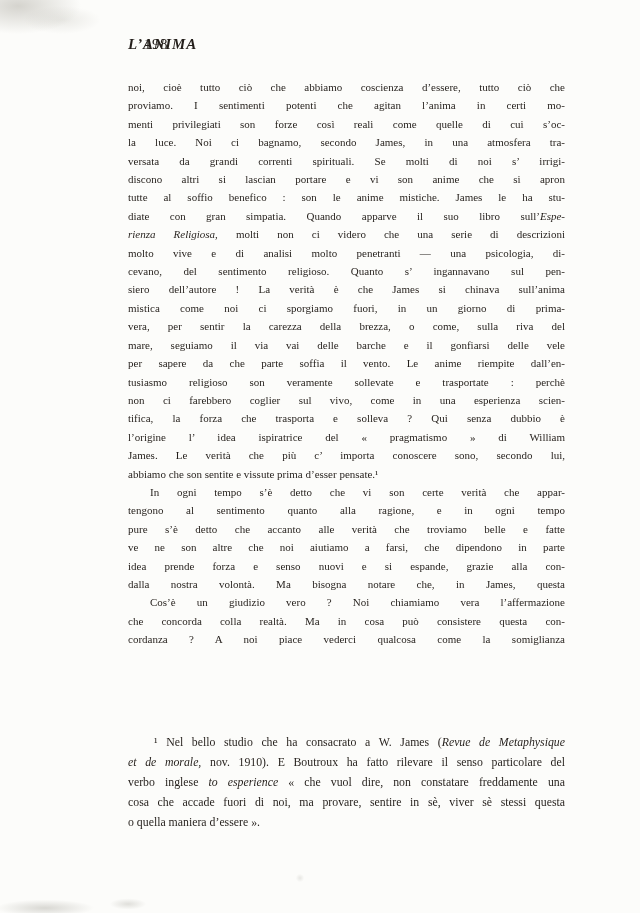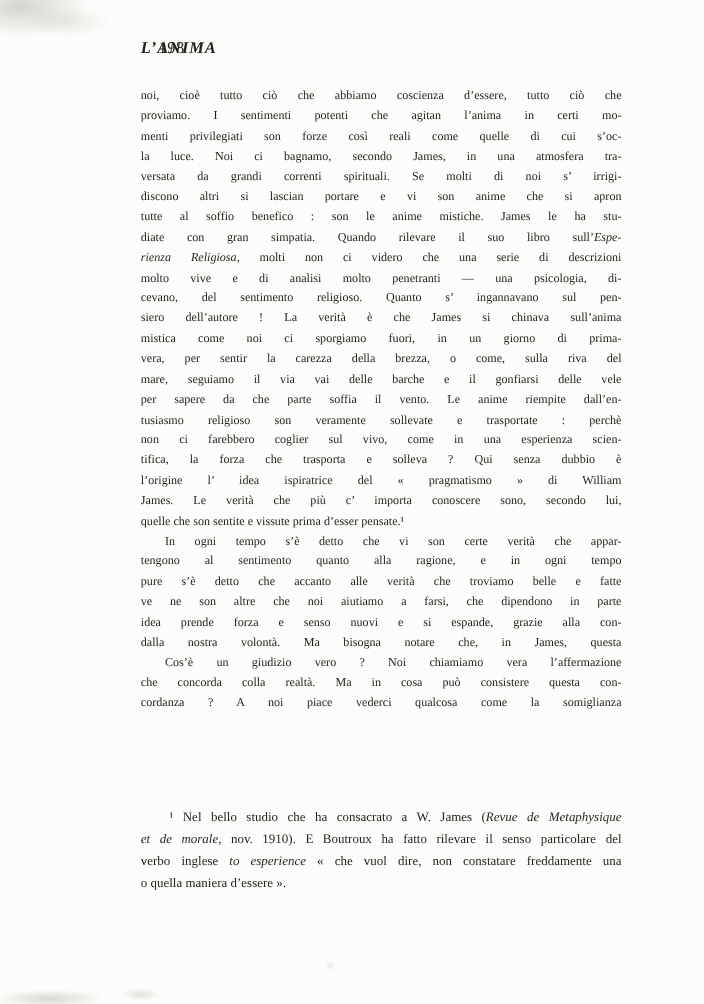--- a/index.html
+++ b/index.html
@@ -93,44 +93,45 @@
     <span class="runtitle">L’ANIMA</span>
   </div>
   <div class="body-text" id="body-text">
       <div class="line"><span>noi, cioè tutto ciò che abbiamo coscienza d’essere, tutto ciò che</span></div>
       <div class="line"><span>proviamo. I sentimenti potenti che agitan l’anima in certi mo-</span></div>
       <div class="line"><span>menti privilegiati son forze così reali come quelle di cui s’oc-</span></div>
       <div class="line"><span>la luce. Noi ci bagnamo, secondo James, in una atmosfera tra-</span></div>
       <div class="line"><span>versata da grandi correnti spirituali. Se molti di noi s’ irrigi-</span></div>
       <div class="line"><span>discono altri si lascian portare e vi son anime che si apron</span></div>
       <div class="line"><span>tutte al soffio benefico : son le anime mistiche. James le ha stu-</span></div>
-      <div class="line"><span>diate con gran simpatia. Quando rilevare il suo libro sull’</span><span class="it">Espe-</span></div>
+      <div class="line"><span>diate con gran simpatia. Quando apparve il suo libro sull’</span><span class="it">Espe-</span></div>
       <div class="line"><span class="it">rienza Religiosa,</span><span> molti non ci videro che una serie di descrizioni</span></div>
       <div class="line"><span>molto vive e di analisi molto penetranti — una psicologia, di-</span></div>
       <div class="line"><span>cevano, del sentimento religioso. Quanto s’ ingannavano sul pen-</span></div>
       <div class="line"><span>siero dell’autore ! La verità è che James si chinava sull’anima</span></div>
       <div class="line"><span>mistica come noi ci sporgiamo fuori, in un giorno di prima-</span></div>
       <div class="line"><span>vera, per sentir la carezza della brezza, o come, sulla riva del</span></div>
       <div class="line"><span>mare, seguiamo il via vai delle barche e il gonfiarsi delle vele</span></div>
       <div class="line"><span>per sapere da che parte soffia il vento. Le anime riempite dall’en-</span></div>
       <div class="line"><span>tusiasmo religioso son veramente sollevate e trasportate : perchè</span></div>
       <div class="line"><span>non ci farebbero coglier sul vivo, come in una esperienza scien-</span></div>
       <div class="line"><span>tifica, la forza che trasporta e solleva ? Qui senza dubbio è</span></div>
       <div class="line"><span>l’origine l’ idea ispiratrice del « pragmatismo » di William</span></div>
       <div class="line"><span>James. Le verità che più c’ importa conoscere sono, secondo lui,</span></div>
-      <div class="line last"><span>quelle che son sentite e vissute prima d’esser pensate.¹</span></div>
+      <div class="line last"><span>abbiamo che son sentite e vissute prima d’esser pensate.¹</span></div>
       <div class="line indent"><span>In ogni tempo s’è detto che vi son certe verità che appar-</span></div>
       <div class="line"><span>tengono al sentimento quanto alla ragione, e in ogni tempo</span></div>
       <div class="line"><span>pure s’è detto che accanto alle verità che troviamo belle e fatte</span></div>
       <div class="line"><span>ve ne son altre che noi aiutiamo a farsi, che dipendono in parte</span></div>
       <div class="line"><span>idea prende forza e senso nuovi e si espande, grazie alla con-</span></div>
       <div class="line"><span>dalla nostra volontà. Ma bisogna notare che, in James, questa</span></div>
       <div class="line indent"><span>Cos’è un giudizio vero ? Noi chiamiamo vera l’affermazione</span></div>
       <div class="line"><span>che concorda colla realtà. Ma in cosa può consistere questa con-</span></div>
       <div class="line"><span>cordanza ? A noi piace vederci qualcosa come la somiglianza</span></div>
     </div>
   <div class="footnote" id="footnote">
       <div class="line indent"><span>¹ Nel bello studio che ha consacrato a W. James (</span><span class="it">Revue de Metaphysique</span></div>
       <div class="line"><span class="it">et de morale,</span><span> nov. 1910). E Boutroux ha fatto rilevare il senso particolare del</span></div>
       <div class="line"><span>verbo inglese </span><span class="it">to esperience</span><span> « che vuol dire, non constatare freddamente una</span></div>
+      <div class="line"><span>cosa che accade fuori di noi, ma provare, sentire in sè, viver sè stessi questa</span></div>
       <div class="line last"><span>o quella maniera d’essere ».</span></div>
     </div>
 </div>
 
 </body></html>

